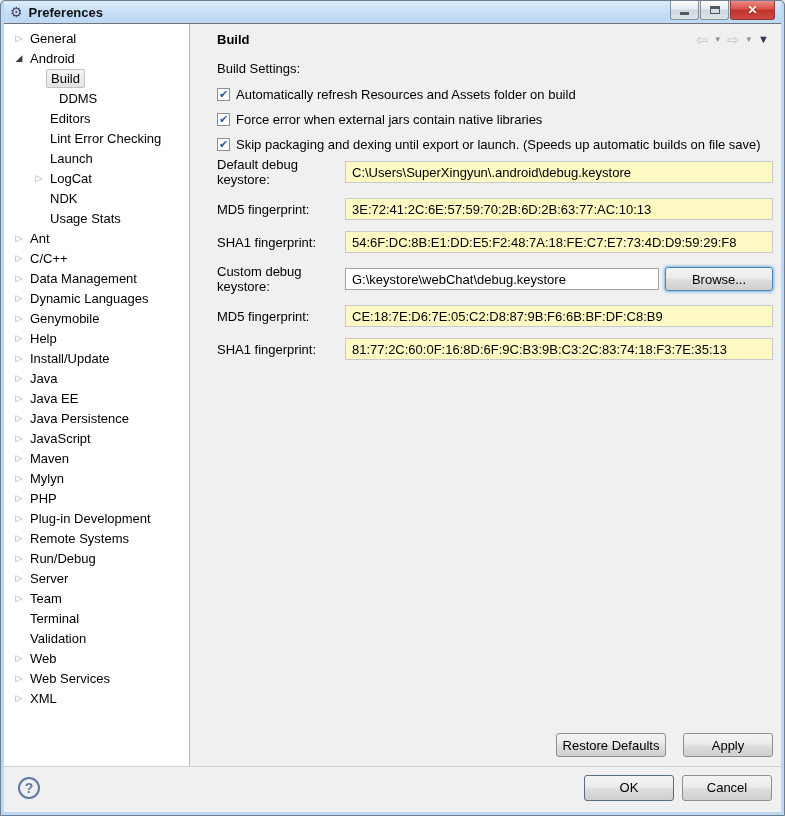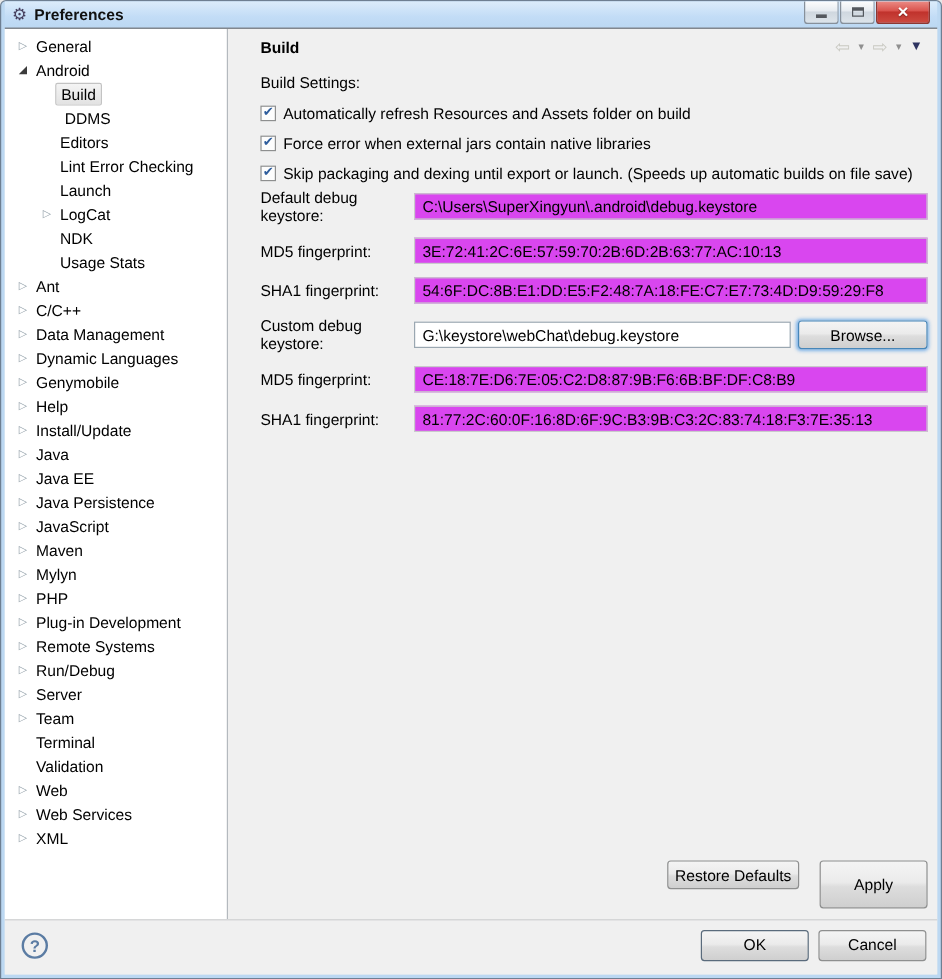--- a/index.html
+++ b/index.html
@@ -78,35 +78,35 @@
     width:12px; height:12px; border:1px solid #8e8f8f; border-radius:50%;
     background:#fdfdfd; margin-right:6px; flex:none; position:relative;
   }
   .radio.sel::after {
     content:""; position:absolute; left:2px; top:2px; width:6px; height:6px; border-radius:50%;
     background:radial-gradient(circle at 35% 30%, #9fd8ef, #2b7fa8 60%, #174f6e);
   }
   .frow { display:flex; align-items:center; margin-bottom:11px; }
   .flabel { width:128px; flex:none; }
   .finput {
-    flex:1; height:22px; border:1px solid #c9cacb; background:#d946ef;
+    flex:1; height:22px; border:1px solid #c9cacb; background:#fef9c3;
     font:13px "Liberation Sans", sans-serif; padding:0 6px; color:#000; outline:none; min-width:0;
   }
   .finput.editable { background:#fff; border-color:#9aa7b1; }
   .btn {
     background:linear-gradient(to bottom,#f4f4f4,#ebebeb 45%,#dddddd 55%,#cfcfcf);
     border:1px solid #8e8f8f; border-radius:3px;
     font:13px "Liberation Sans", sans-serif; color:#000;
     display:inline-flex; align-items:center; justify-content:center; cursor:default;
   }
   .browse-btn { width:108px; height:24px; margin-left:6px; flex:none;
     border-color:#4786b8; box-shadow:0 0 3px 1px rgba(86,157,229,.75); }
   .panel-buttons { margin-top:auto; display:flex; justify-content:flex-end; gap:17px; padding-bottom:9px; }
   .restore-btn { width:110px; height:24px; }
-  .apply-btn { width:90px; height:40px; }
+  .apply-btn { width:90px; height:24px; }
   
   .footer {
     flex:none; height:46px; border-top:1px solid #cfd0d1; background:#f0f0f0;
     display:flex; align-items:center; padding:0 9px 4px 14px;
   }
   .help-btn {
     width:22px; height:22px; border:2px solid #5b7ca3; border-radius:50%;
     color:#5b7ca3; font-size:14px; font-weight:bold;
     display:flex; align-items:center; justify-content:center; background:transparent;
   }
@@ -144,21 +144,21 @@
     <span class="tree-label">General</span>
   </div>
             <div class="tree-item" style="padding-left: 8px;">
     <span class="twisty expanded">◢</span>
     <span class="tree-label">Android</span>
   </div>
             <div class="tree-item" style="padding-left: 28px;">
     <span class="twisty"></span>
     <span class="tree-label selected">Build</span>
   </div>
-            <div class="tree-item" style="padding-left: 32px;">
+            <div class="tree-item" style="padding-left: 16px; margin-left: 21px;">
     <span class="twisty"></span>
     <span class="tree-label">DDMS</span>
   </div>
             <div class="tree-item" style="padding-left: 28px;">
     <span class="twisty"></span>
     <span class="tree-label">Editors</span>
   </div>
             <div class="tree-item" style="padding-left: 28px;">
     <span class="twisty"></span>
     <span class="tree-label">Lint Error Checking</span>

